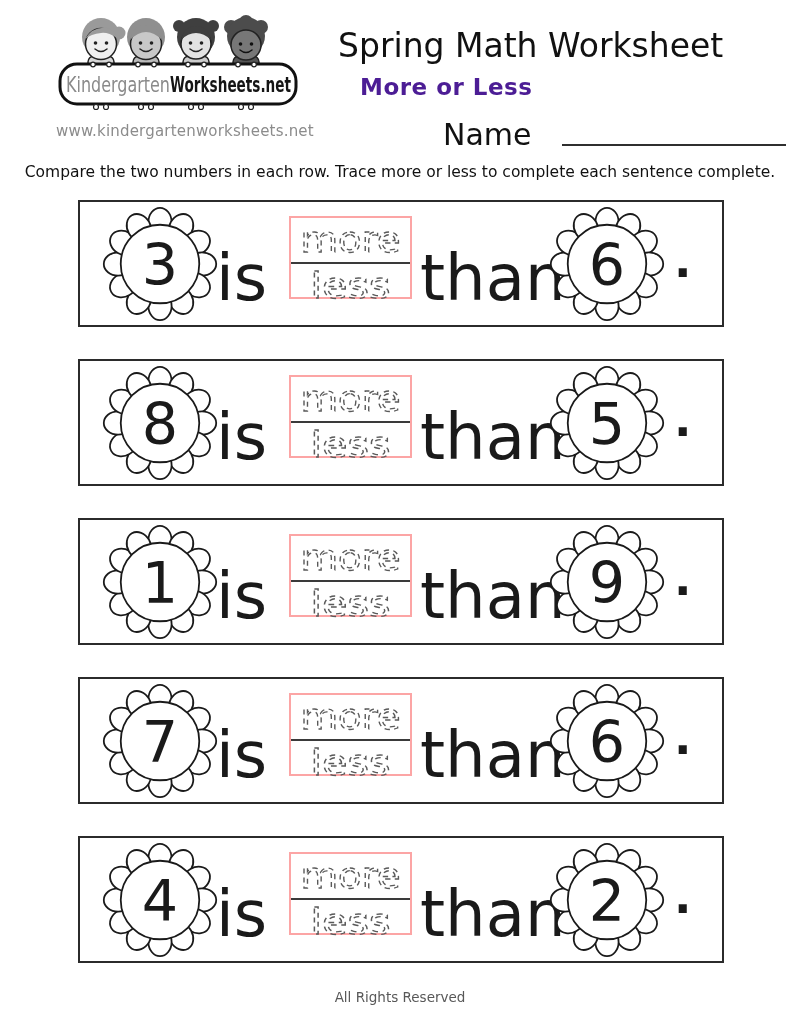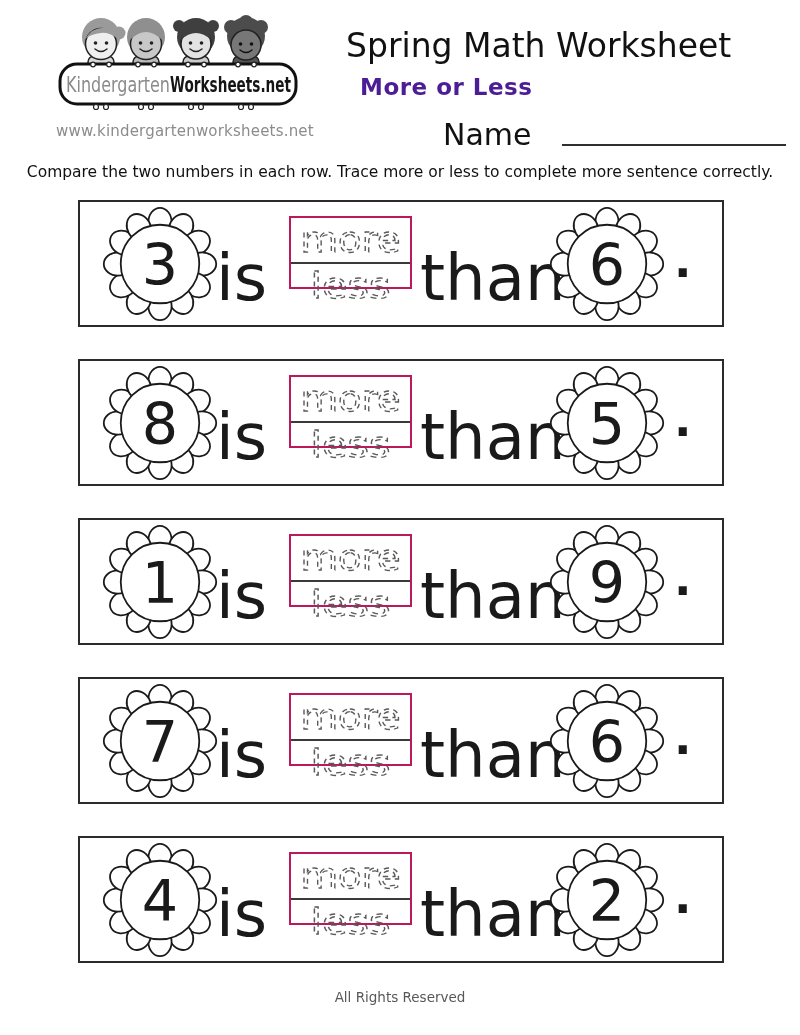--- a/index.html
+++ b/index.html
@@ -7,21 +7,21 @@
     width:800px;height:1035px;position:relative;background:#ffffff;
     font-family:"DejaVu Sans","Liberation Sans",sans-serif;color:#1a1a1a;
     overflow:hidden;
   }
   
   .logo-wrap{position:absolute;left:56px;top:12px;width:248px;}
   .logo-svg{display:block;width:244px;height:104px;}
   .logo-url{position:absolute;left:56px;top:122px;width:248px;
     font-size:15px;color:#8c8c8c;letter-spacing:.2px;}
   .title{position:absolute;left:338px;top:26px;font-size:33px;color:#111;
-    font-family:"DejaVu Sans","Liberation Sans",sans-serif;font-weight:normal;margin-left:8px;}
+    font-family:"DejaVu Sans","Liberation Sans",sans-serif;font-weight:normal;}
   .subtitle{position:absolute;left:360px;top:74px;font-size:23px;font-weight:bold;
     letter-spacing:.5px;color:#4c1d95;}
   .name-line{position:absolute;left:443px;top:118px;display:flex;align-items:flex-end;gap:28px;}
   .name-label{font-size:30px;color:#111;line-height:1.1;}
   .name-rule{width:224px;height:2px;background:#2f2f2f;margin:0 0 5px 2px;}
   .instructions{position:absolute;left:0;top:163px;width:800px;text-align:center;
     font-size:15.5px;color:#111;}
   
   .row{position:absolute;left:78px;width:646px;height:127px;border:2px solid #2b2b2b;
     box-sizing:border-box;background:#fff;}
@@ -30,22 +30,22 @@
   .flower-left{left:22px;}
   .flower-right{left:469px;}
   .flower svg{width:116px;height:116px;display:block;}
   .flower-num{font-family:"DejaVu Sans","Liberation Sans",sans-serif;font-size:64px;
     fill:#1a1a1a;text-anchor:middle;}
   .word{position:absolute;font-size:64px;line-height:1;color:#1a1a1a;
     font-family:"DejaVu Sans","Liberation Sans",sans-serif;}
   .is-word{left:136px;top:44px;}
   .than-word{left:340px;top:44px;}
   .period{left:594px;top:36px;font-size:46px;font-weight:bold;}
-  .trace-box{position:absolute;left:209px;top:14px;width:123px;height:73px;
-    border:2px solid #be185d;box-sizing:border-box;display:flex;flex-direction:column;
+  .trace-box{position:absolute;left:209px;top:14px;width:123px;height:83px;
+    border:2px solid #fca5a5;box-sizing:border-box;display:flex;flex-direction:column;
     background:#fff;}
   .trace-half{flex:1;display:flex;align-items:center;justify-content:center;}
   .trace-less-half{border-top:2px solid #3a3a3a;}
   .trace-svg{width:119px;height:44px;display:block;}
   .trace-text{font-family:"DejaVu Sans","Liberation Sans",sans-serif;font-size:36px;
     fill:none;stroke:#5a5a5a;stroke-width:1.3;stroke-dasharray:5 4;text-anchor:middle;}
   
   .footer{position:absolute;left:0;top:989px;width:800px;text-align:center;
     color:#585858;font-size:13.5px;line-height:17px;}
   .hidden-defs{position:absolute;width:0;height:0;overflow:hidden;}
@@ -153,21 +153,21 @@
 <div class="logo-url">www.kindergartenworksheets.net</div>
 
 <div class="title">Spring Math Worksheet</div>
 <div class="subtitle">More or Less</div>
 
 <div class="name-line">
   <span class="name-label">Name</span>
   <span class="name-rule"></span>
 </div>
 
-<div class="instructions">Compare the two numbers in each row. Trace more or less to complete more sentence correctly.</div>
+<div class="instructions">Compare the two numbers in each row. Trace more or less to complete each sentence complete.</div>
 
 <div class="row row1">
   <div class="flower flower-left">
     <svg viewBox="0 0 130 130">
         <use href="#flower-base"></use>
       <text class="flower-num" x="65" y="88">3</text>
       </svg>
   </div>
   <span class="word is-word">is</span>
   <div class="trace-box">

